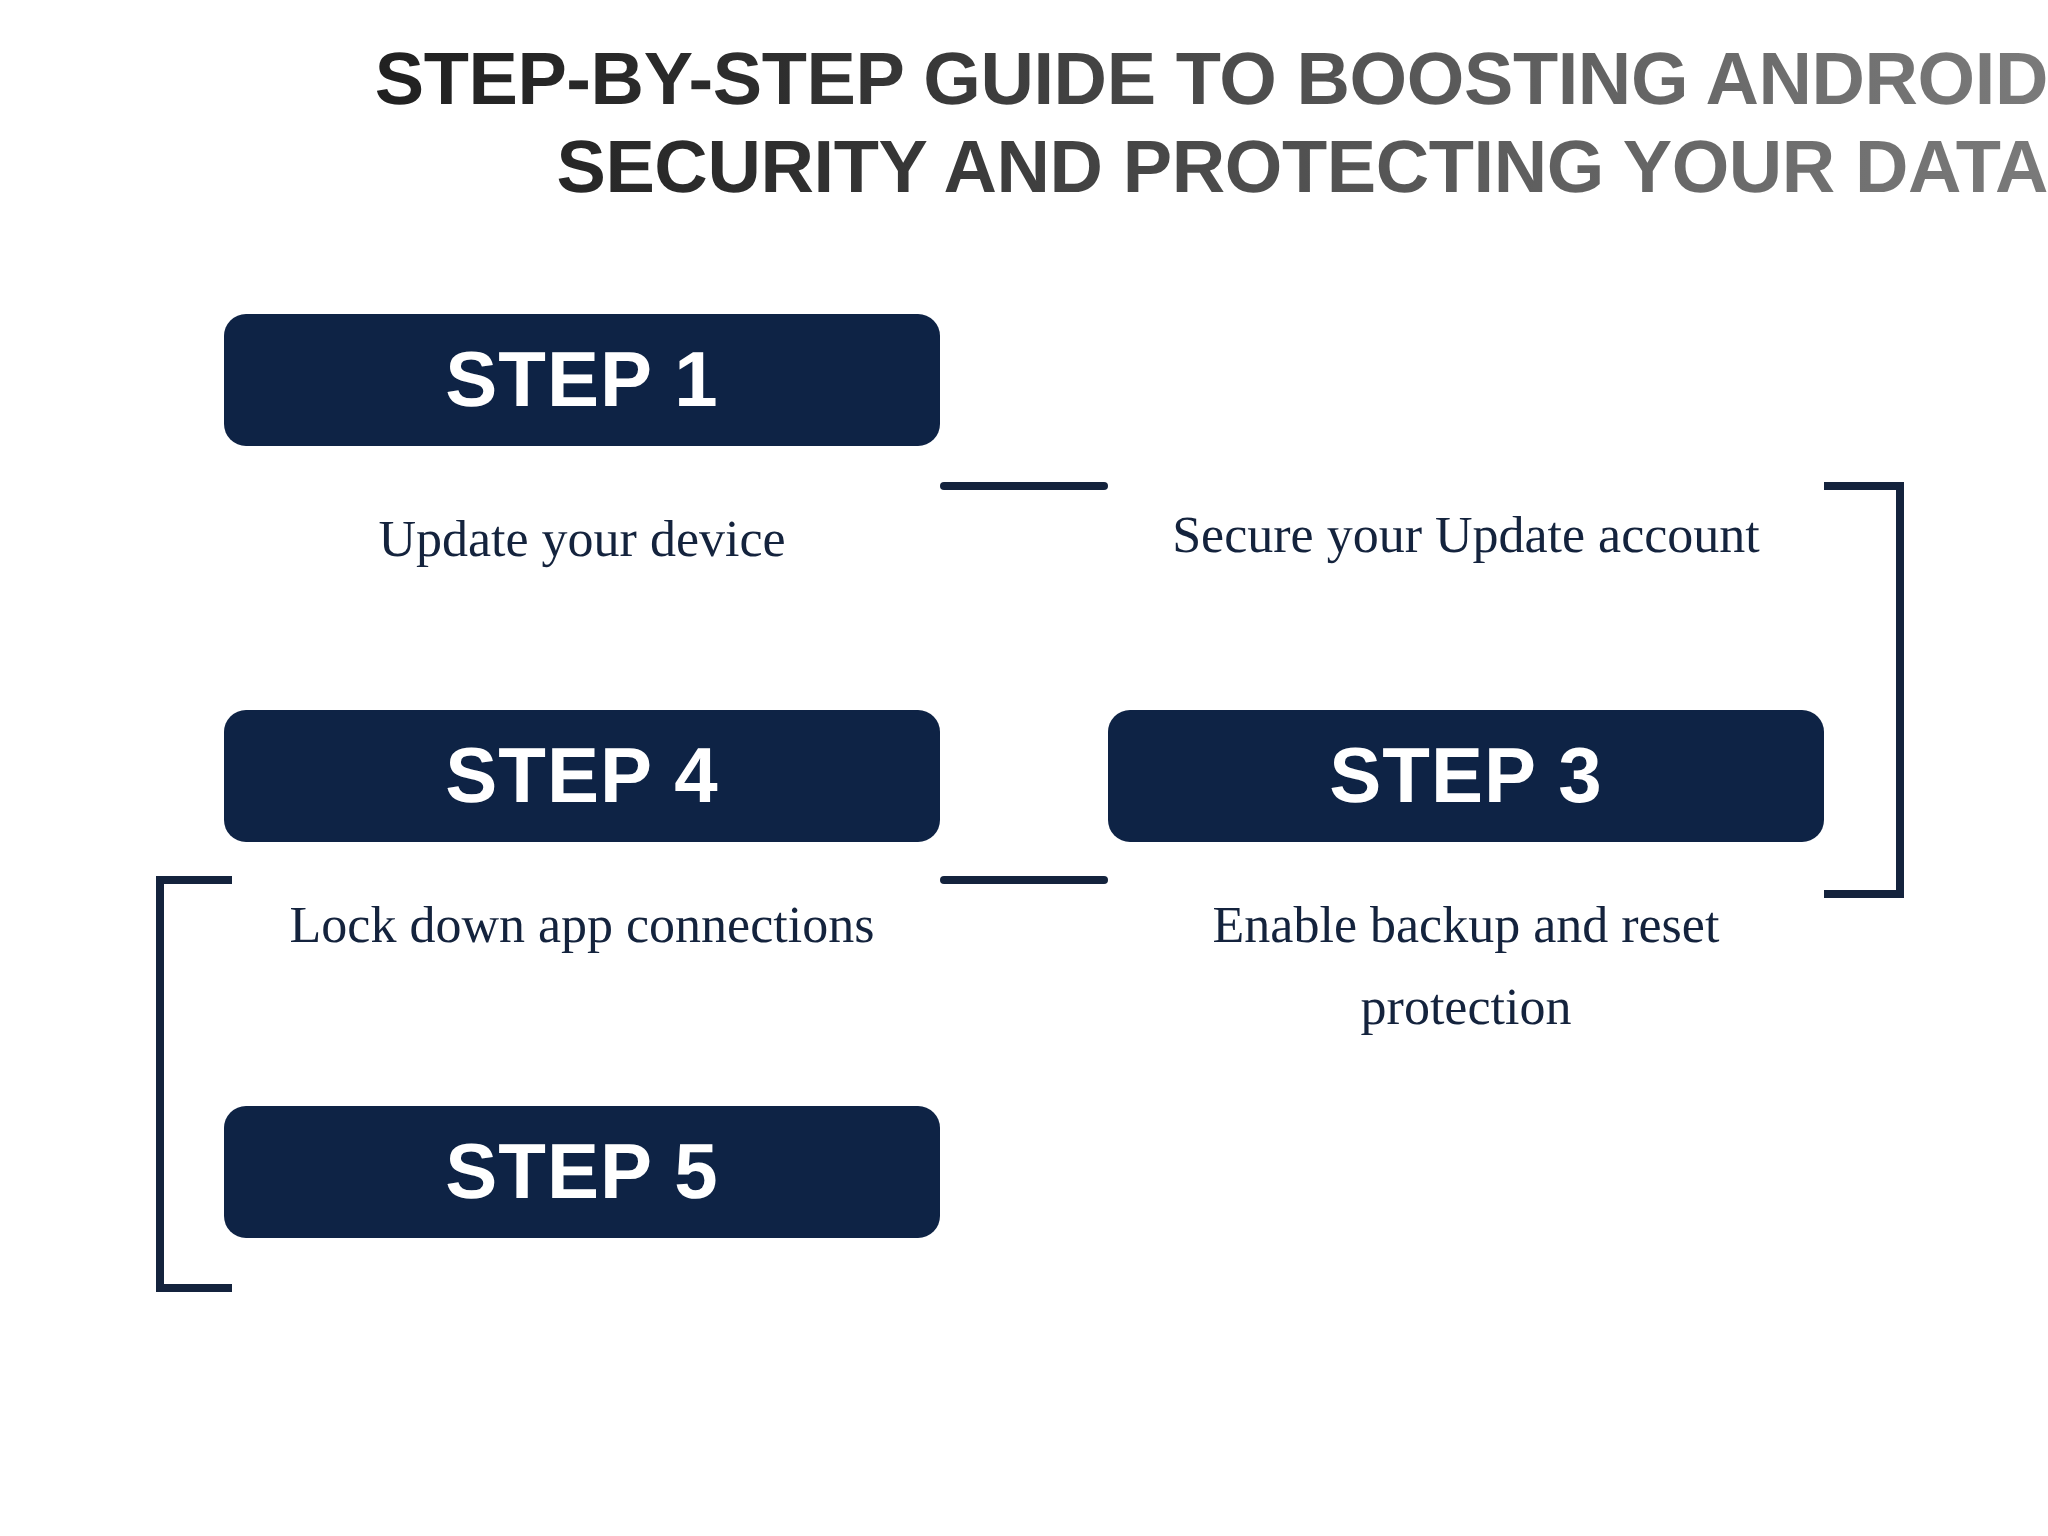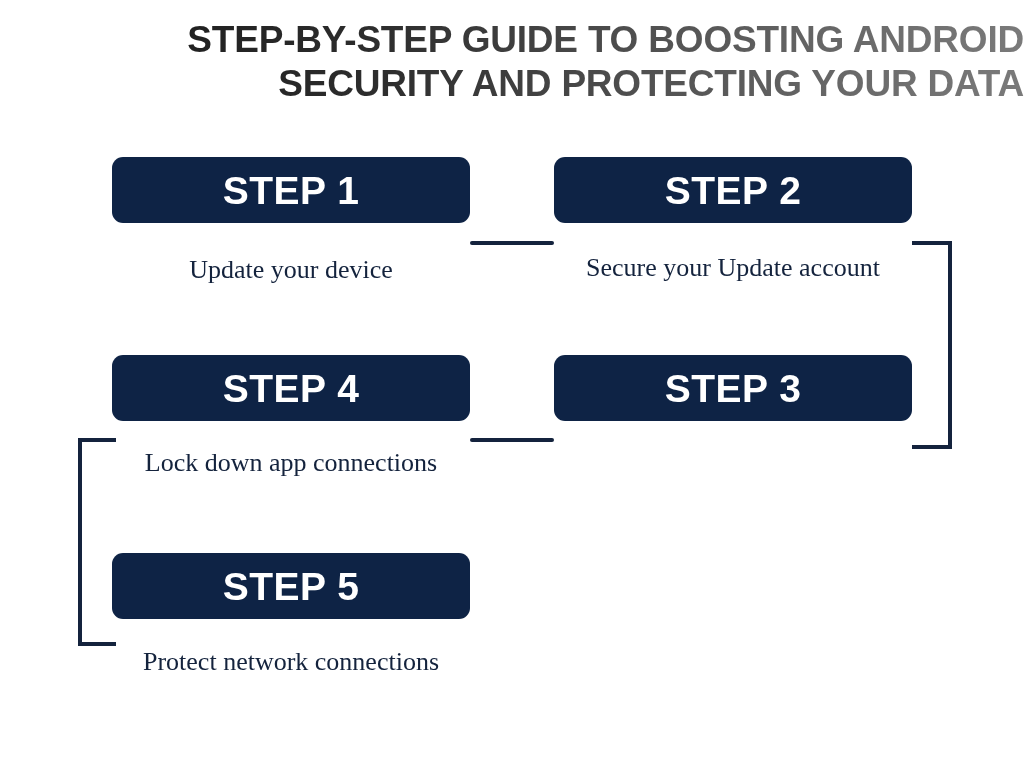--- a/index.html
+++ b/index.html
@@ -127,32 +127,29 @@
   <div class="connector-h" id="conn-1-2"></div>
   <div class="connector-h" id="conn-4-3"></div>
   <div class="bracket bracket-right" id="bracket-2-3"></div>
   <div class="bracket bracket-left" id="bracket-4-5"></div>
 
   <div class="step-box" id="box-1">
     <span class="step-box-label">STEP 1</span>
   </div>
   <div class="step-caption" id="cap-1">Update your device</div>
 
-  <div class="step-box" id="box-2">
-    <span class="step-box-label">STEP 2</span>
-  </div>
   <div class="step-caption" id="cap-2">Secure your Update account</div>
 
   <div class="step-box" id="box-4">
     <span class="step-box-label">STEP 4</span>
   </div>
   <div class="step-caption" id="cap-4">Lock down app connections</div>
 
   <div class="step-box" id="box-3">
     <span class="step-box-label">STEP 3</span>
   </div>
+  <div class="step-caption" id="cap-3">Enable backup and reset protection</div>
 
   <div class="step-box" id="box-5">
     <span class="step-box-label">STEP 5</span>
   </div>
-  <div class="step-caption" id="cap-5">Protect network connections</div>
 
 </div>
 
 </body></html>

